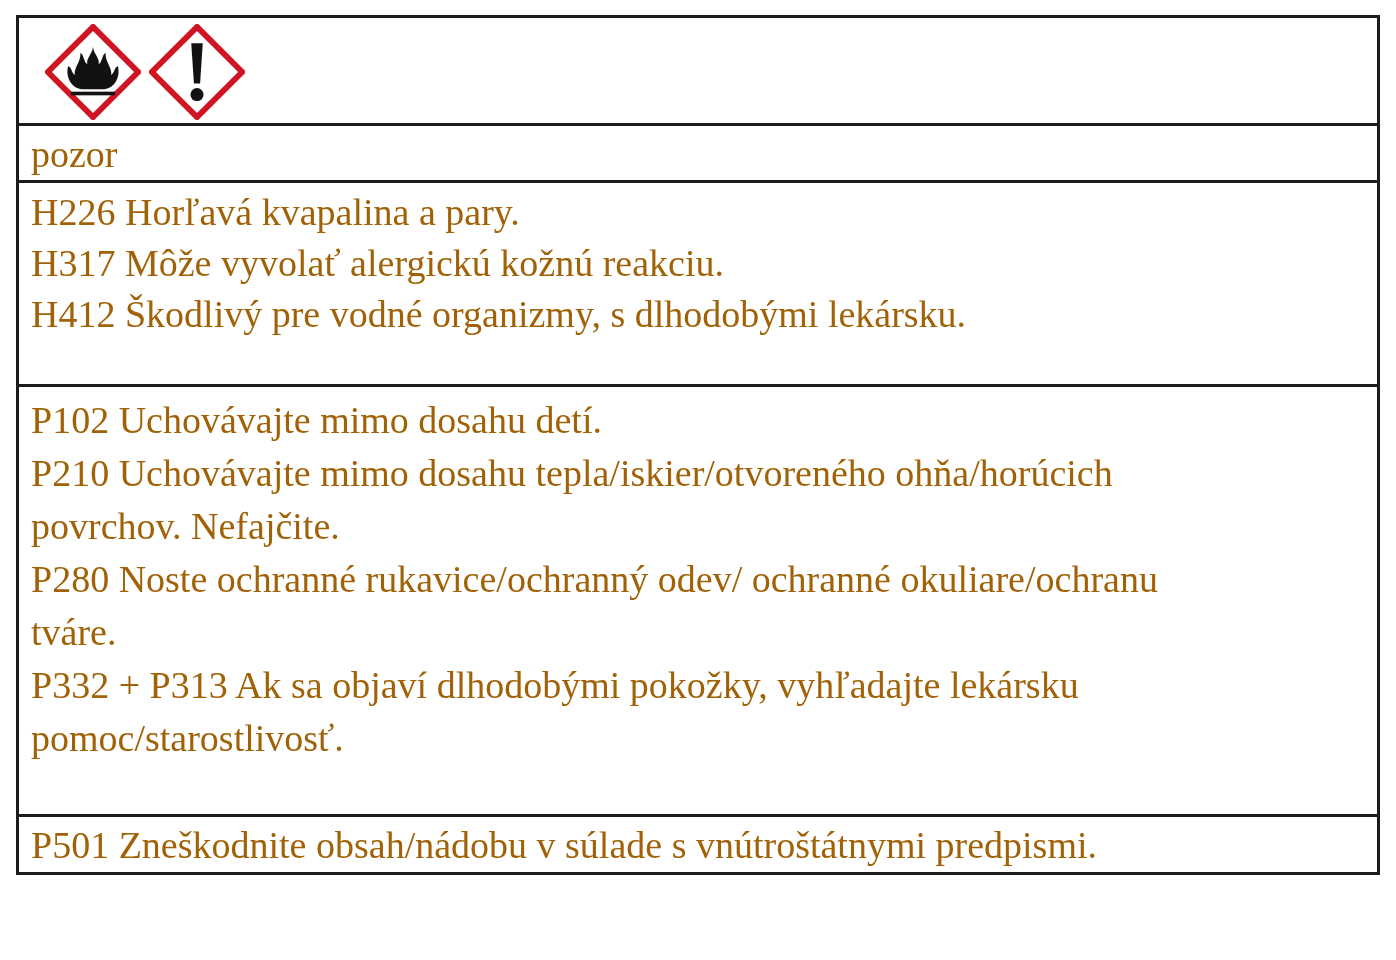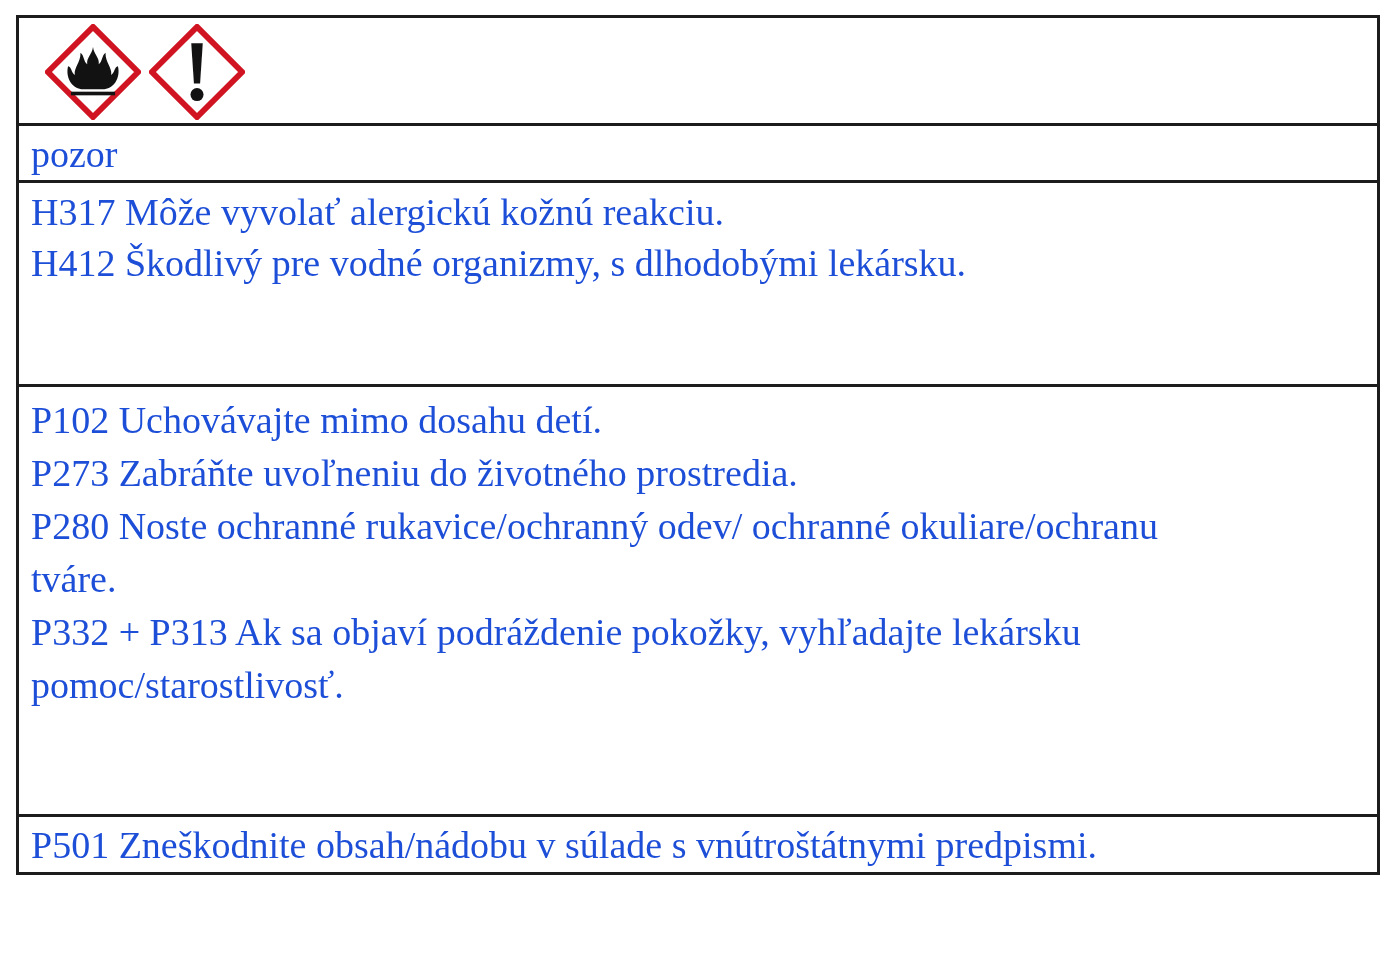--- a/index.html
+++ b/index.html
@@ -7,21 +7,21 @@
     padding: 0;
     background: #ffffff;
   }
   #canvas {
     position: relative;
     width: 1396px;
     height: 960px;
     background: #ffffff;
     overflow: hidden;
     font-family: "Liberation Serif", "DejaVu Serif", serif;
-    color: #1d4ed8;
+    color: #a16207;
   }
   #label-table {
     position: absolute;
     left: 16px;
     top: 15px;
     width: 1364px;
     border: 3px solid #1c1c1c;
     box-sizing: border-box;
     background: #ffffff;
   }
@@ -96,30 +96,32 @@
           <circle cx="50" cy="73.5" r="6.8" fill="#121212"></circle>
         </svg>
       </span>
     </div>
 
     <div class="row row-signal">
       <p class="stmt">pozor</p>
     </div>
 
     <div class="row row-hazards">
+      <p class="stmt">H226 Horľavá kvapalina a pary.</p>
       <p class="stmt">H317 Môže vyvolať alergickú kožnú reakciu.</p>
       <p class="stmt">H412 Škodlivý pre vodné organizmy, s dlhodobými lekársku.</p>
     </div>
 
     <div class="row row-precautions">
       <p class="stmt">P102 Uchovávajte mimo dosahu detí.</p>
-      <p class="stmt">P273 Zabráňte uvoľneniu do životného prostredia.</p>
+      <p class="stmt">P210 Uchovávajte mimo dosahu tepla/iskier/otvoreného ohňa/horúcich
+povrchov. Nefajčite.</p>
       <p class="stmt">P280 Noste ochranné rukavice/ochranný odev/ ochranné okuliare/ochranu
 tváre.</p>
-      <p class="stmt">P332 + P313 Ak sa objaví podráždenie pokožky, vyhľadajte lekársku
+      <p class="stmt">P332 + P313 Ak sa objaví dlhodobými pokožky, vyhľadajte lekársku
 pomoc/starostlivosť.</p>
     </div>
 
     <div class="row row-disposal">
       <p class="stmt">P501 Zneškodnite obsah/nádobu v súlade s vnútroštátnymi predpismi.</p>
     </div>
 
   </div>
 </div>
 

